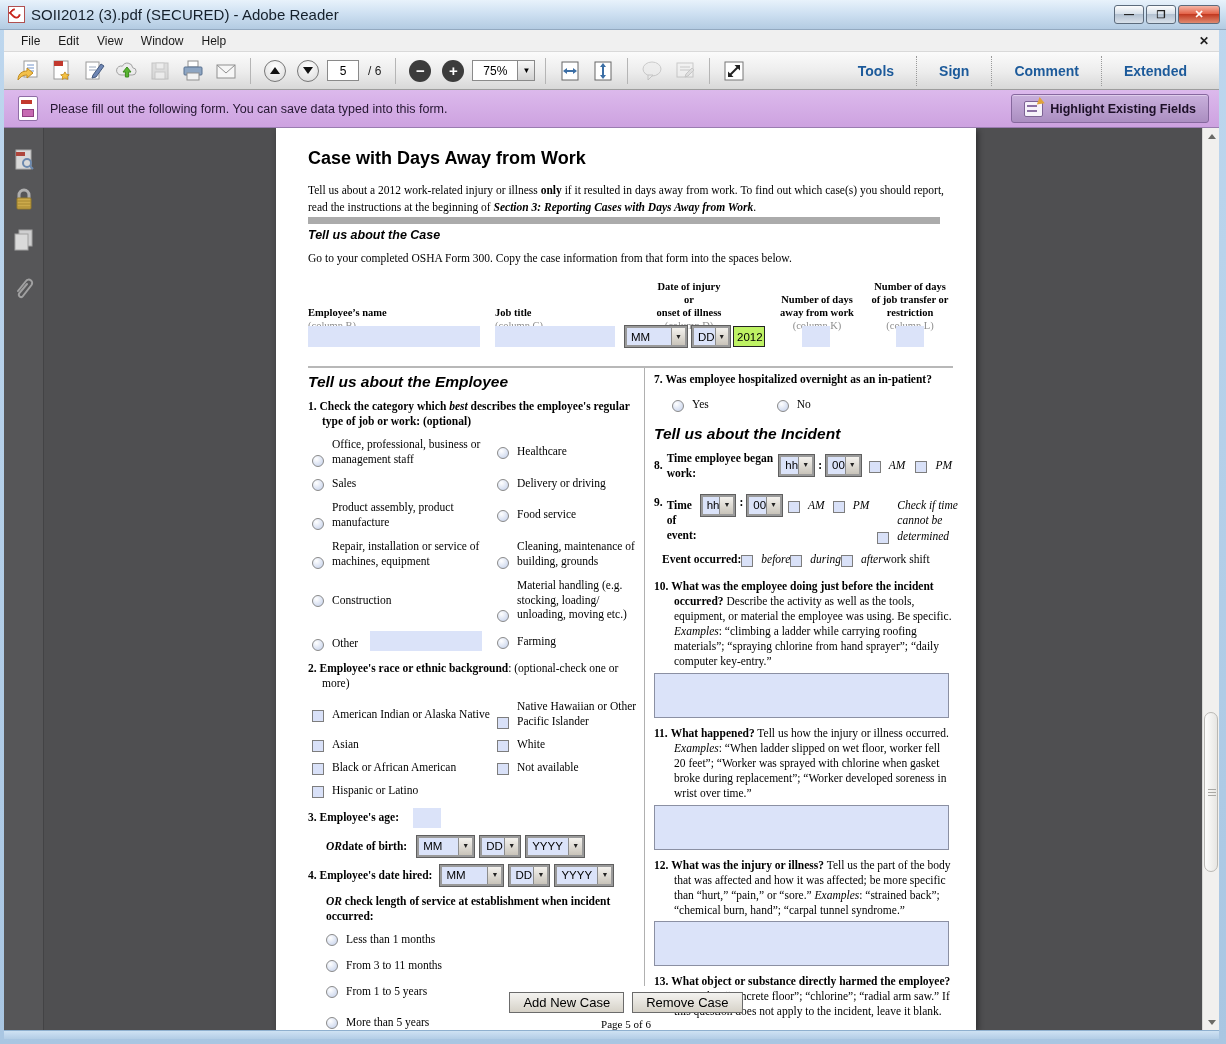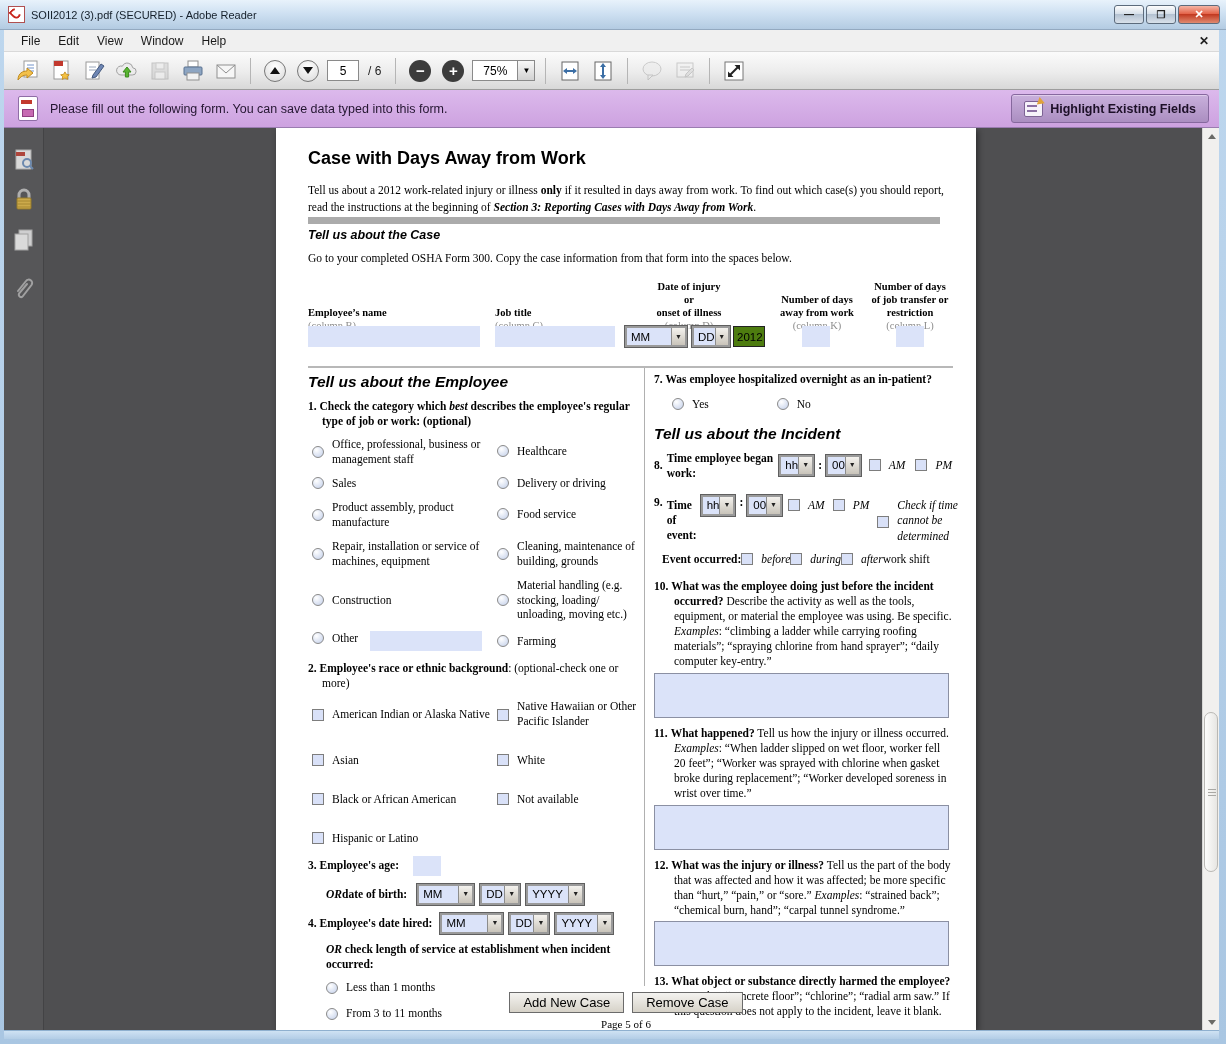--- a/index.html
+++ b/index.html
@@ -15,21 +15,21 @@
   .titlebar {
     position:absolute; left:0; top:0; width:1226px; height:30px;
     background: linear-gradient(180deg,#e8f2fb 0%,#cfe1f2 45%,#b3cbe2 100%);
     border-bottom:1px solid #93a9c0;
     display:flex; align-items:center; padding-left:8px;
   }
   .pdf-app-icon { width:17px; height:17px; margin-right:6px; position:relative; }
   .pdf-app-icon .pg { position:absolute; inset:0; background:#fff; border:1px solid #b05050; }
   .pdf-app-icon .sw { position:absolute; left:2px; top:3px; width:11px; height:9px;
      border:2px solid #c8271e; border-radius:50% 50% 50% 0; border-top-color:transparent; transform:rotate(45deg);}
-  .title-text { font-size:11px; color:#15202b; }
+  .title-text { font-size:15px; color:#15202b; }
   .win-controls { position:absolute; right:6px; top:5px; display:flex; gap:2px; }
   .win-btn {
     width:30px; height:19px; border:1px solid #5c6b7c; border-radius:3px;
     background: linear-gradient(180deg,#fdfdfd 0%,#d7e0ea 45%,#b4c2d2 50%,#d9e1ea 100%);
     display:flex; align-items:center; justify-content:center;
     font-size:10px; color:#222; font-weight:bold;
   }
   .win-btn.close {
     width:42px;
     background: linear-gradient(180deg,#f4b5a5 0%,#e4654b 45%,#c23b22 50%,#e08a70 100%);
@@ -140,37 +140,37 @@
   .hdr .colref { color:#8d8d8d; }
   .hdr.center { text-align:left; align-items:center; }
 
   .fld { background:#dbe3f9; }
   .fld, .combo, .yearbox { height:21px; }
   .combo { display:inline-flex; align-items:stretch; background:#dbe3f9; border:1px solid #5f6c80; }
   .combo .val { flex:1; display:flex; align-items:center; padding-left:4px; font-family:"Liberation Sans",sans-serif; font-size:11.5px; }
   .combo .dd { width:14px; background:linear-gradient(180deg,#f4f2ee,#c9c4ba); border-left:1px solid #8c8c8c;
      display:flex; align-items:center; justify-content:center; font-size:7px; color:#222; }
   .combo.c3d { border:2px solid #9a9a9a; box-shadow:0 0 0 1px #5f5f5f;justify-content:center; }
-  .yearbox { background:#4d7c0f; border:1px solid #222; display:inline-flex; align-items:center; padding-left:3px;
+  .yearbox { background:#bef264; border:1px solid #222; display:inline-flex; align-items:center; padding-left:3px;
      font-family:"Liberation Sans",sans-serif; font-size:11.5px; }
 
   .sec-line-h { position:absolute; left:32px; top:238px; width:645px; height:2px; background:#b8b8b8; }
   .sec-line-v { position:absolute; left:368px; top:240px; width:1px; height:618px; background:#b0b0b0; }
 
   .col-left  { position:absolute; left:32px;  top:244px; width:330px; font-size:11.5px; line-height:1.3; }
   .col-right { position:absolute; left:378px; top:244px; width:298px; font-size:11.5px; line-height:1.3; }
 
   .sec-heading { font-family:"Liberation Sans",sans-serif; font-size:15.5px; font-weight:bold; font-style:italic; margin-bottom:7px; }
   .q-label { font-weight:bold; text-indent:-14px; padding-left:14px; margin-bottom:6px; }
   .q-label .norm { font-weight:normal; }
   .q-label .it { font-style:italic; }
 
   .opt-grid { display:grid; grid-template-columns:185px 1fr; row-gap:9px; align-items:center; margin:8px 0 10px 4px; }
-  .opt { display:flex; gap:8px; align-items:flex-start; }
-  .opt.top { align-items:center; }
+  .opt { display:flex; gap:8px; align-items:flex-end; }
+  .opt.top { align-items:flex-end; }
   .radio { width:12px; height:12px; min-width:12px; border-radius:50%; border:1px solid #8a8a8a;
      background: radial-gradient(circle at 35% 30%,#ffffff 0%,#d4ddf0 70%,#b9c6e4 100%); margin-top:1px; }
   .cbox { width:12px; height:12px; min-width:12px; border:1px solid #7d7d7d; background:#d9e1f8; margin-top:1px; }
   .o-label { }
   .inline-fld { display:inline-block; vertical-align:middle; }
 
   .row { display:flex; align-items:center; margin-bottom:8px; }
   .indent { margin-left:18px; }
   .bold { font-weight:bold; }
   .it { font-style:italic; }
@@ -337,20 +337,29 @@
 
   <span class="tb-ico">
     <svg width="24" height="24" viewBox="0 0 24 24">
       <rect x="3" y="3" width="18" height="18" fill="#fff" stroke="#777"></rect>
       <polygon points="6,18 6,12.5 11.5,18" fill="#222"></polygon>
       <polygon points="18,6 12.5,6 18,11.5" fill="#222"></polygon>
       <line x1="8" y1="16" x2="16" y2="8" stroke="#222" stroke-width="2"></line>
     </svg>
   </span>
 
+  <span class="tb-right">
+    <span class="tb-tab">Tools</span>
+    <span class="tb-tab-sep"></span>
+    <span class="tb-tab">Sign</span>
+    <span class="tb-tab-sep"></span>
+    <span class="tb-tab">Comment</span>
+    <span class="tb-tab-sep"></span>
+    <span class="tb-tab">Extended</span>
+  </span>
 </div>
 
 <div class="formbar">
   <span class="formbar-doc"></span>
   <span class="formbar-msg">Please fill out the following form. You can save data typed into this form.</span>
   <span class="hl-btn">
     <span class="hl-ico"></span>
     <span>Highlight Existing Fields</span>
   </span>
 </div>
@@ -507,21 +516,21 @@
               <span class="radio"></span>
               <span class="o-label">Farming</span>
             </div>
         </div>
 
         <div class="q-label">
           <span>2.</span>
           <span>Employee's race or ethnic background</span><span class="norm">: (optional-check one or more)</span>
         </div>
 
-        <div class="opt-grid" style="row-gap:24px;">
+        <div class="opt-grid" style="row-gap:8px;">
           <div class="opt top">
               <span class="cbox"></span>
               <span class="o-label">American Indian or Alaska Native</span>
             </div>
           <div class="opt top">
               <span class="cbox"></span>
               <span class="o-label">Native Hawaiian or Other Pacific Islander</span>
             </div>
 
           <div class="opt">

